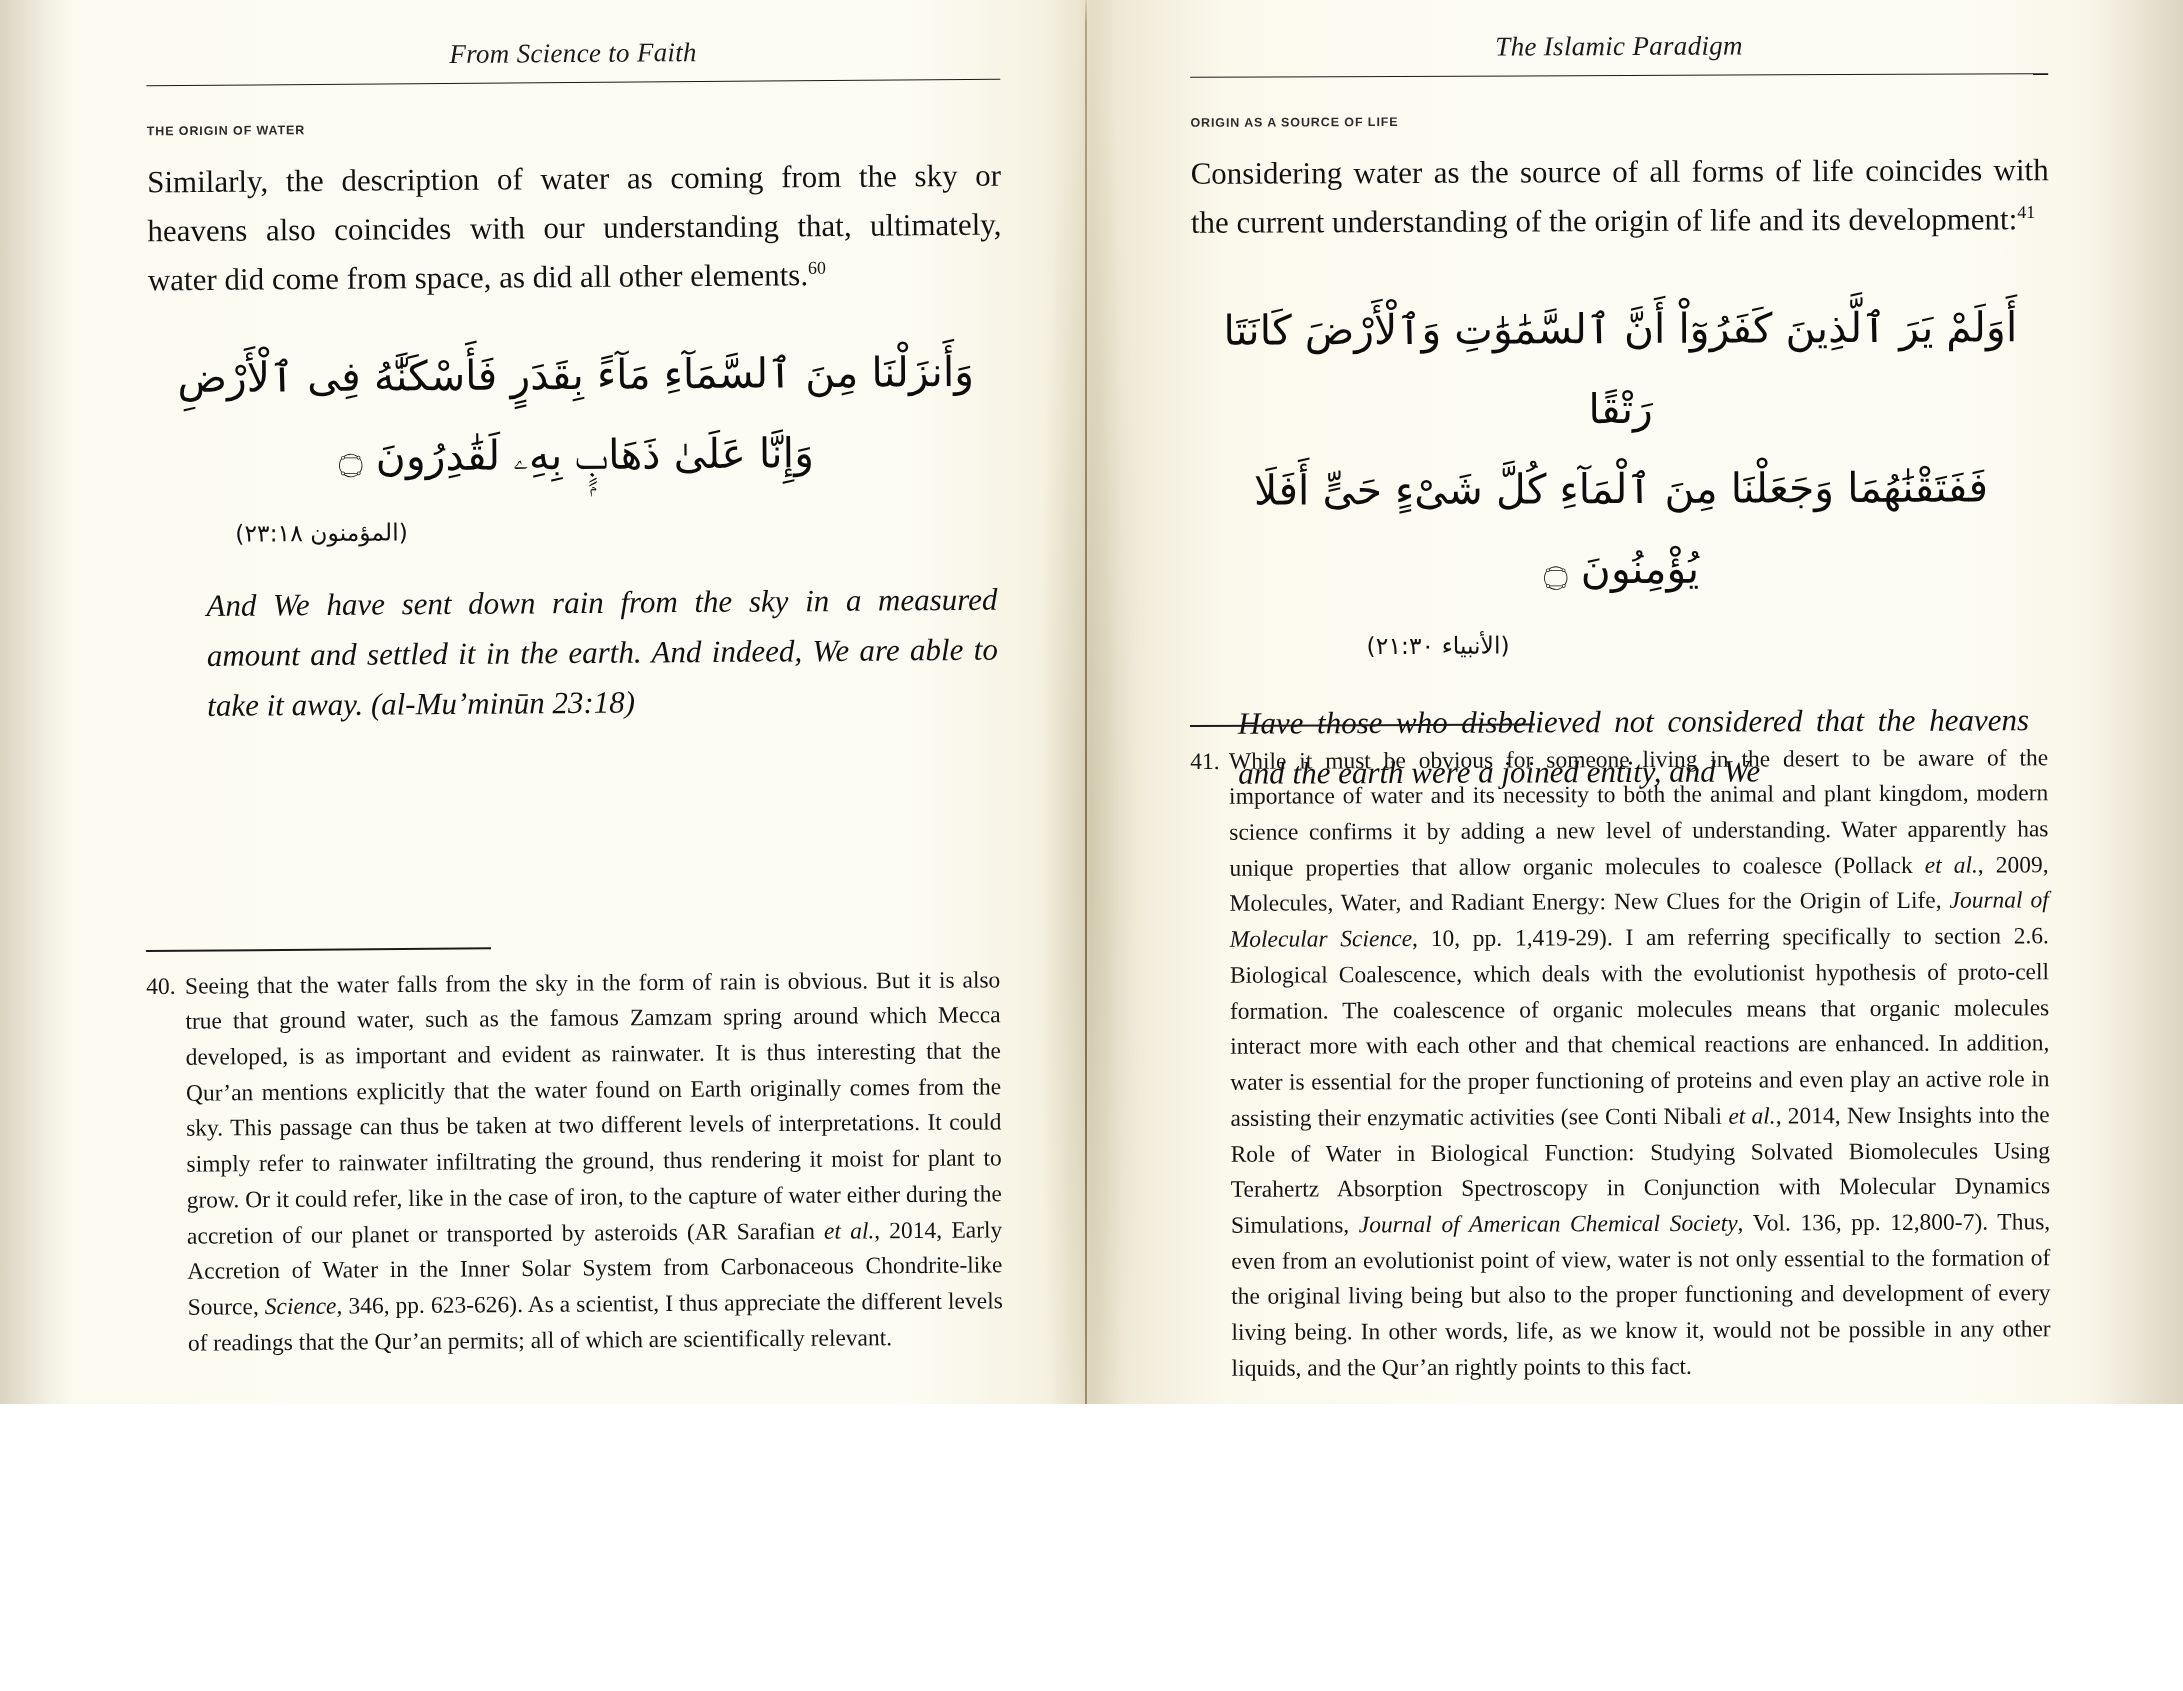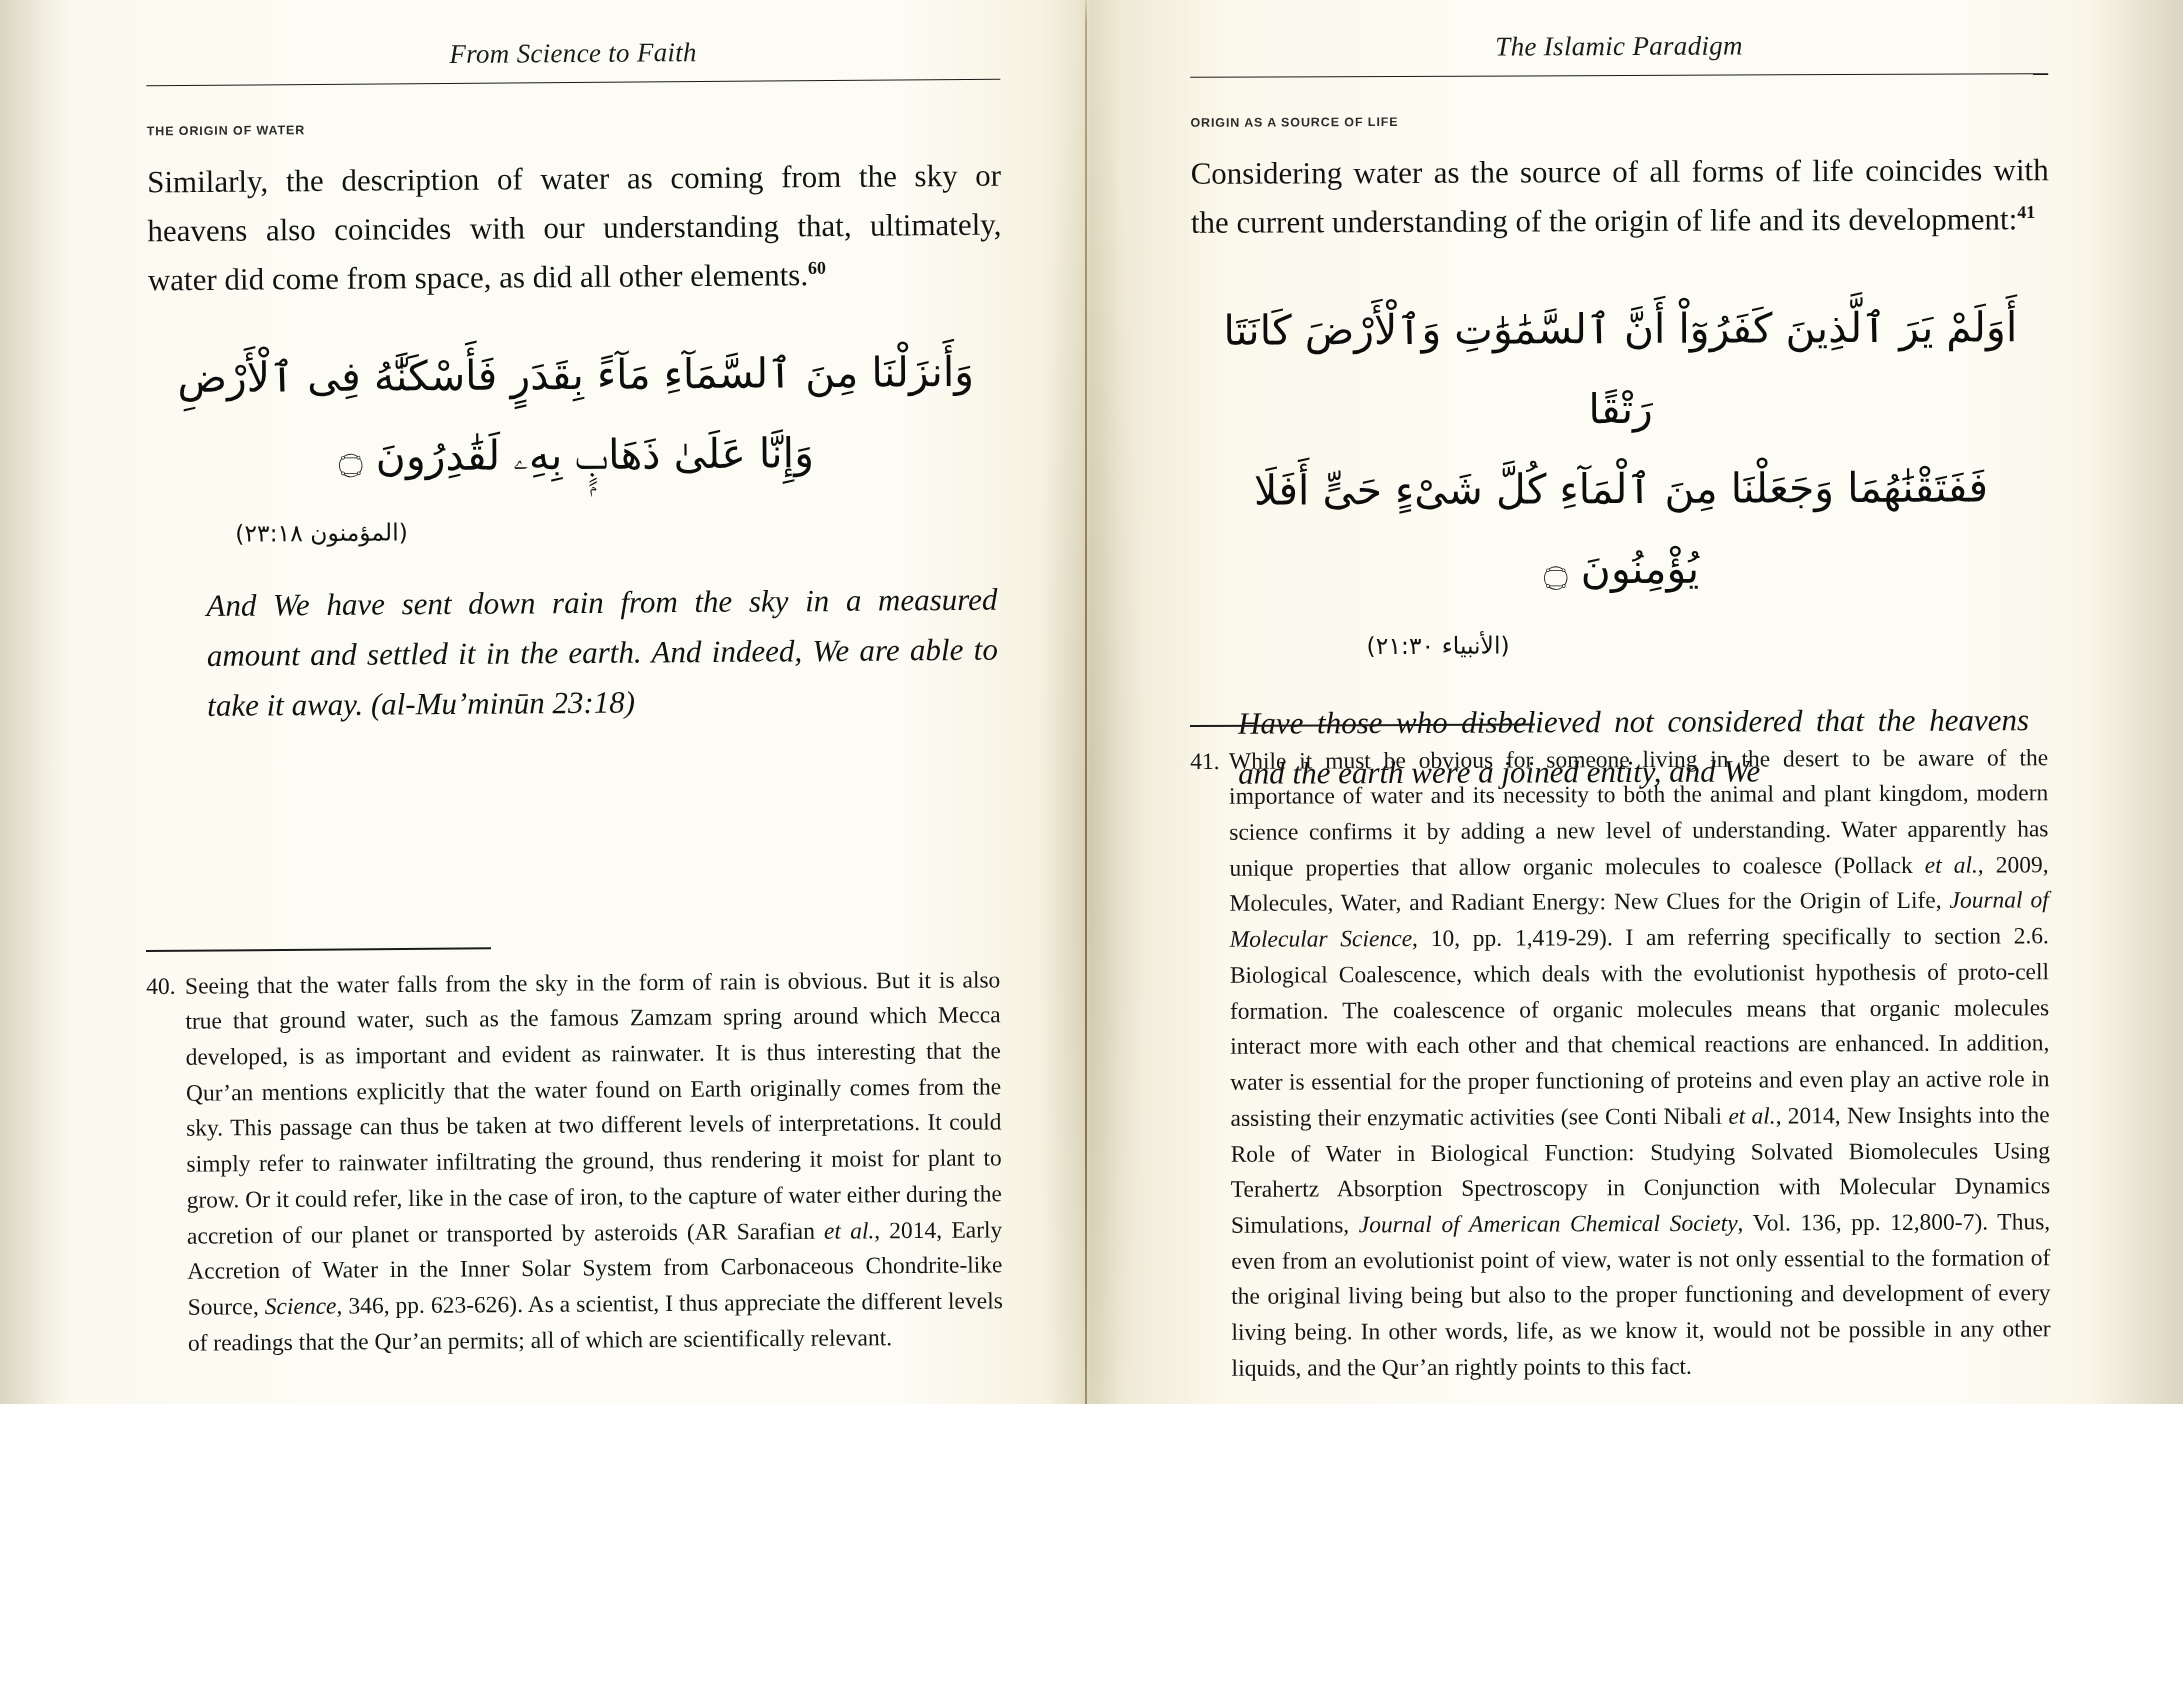--- a/index.html
+++ b/index.html
@@ -116,21 +116,21 @@
   }
 
   
   .body-para {
     font-size: 31px;
     line-height: 1.58;
     text-align: justify;
     color: #121212;
     margin-top: 20.4px;
   }
-  .body-para sup { font-size: 0.58em; vertical-align: super; font-weight: bold; }
+  .body-para sup { font-size: 0.58em; vertical-align: super; }
 
   
   .arabic-block {
     direction: rtl;
     text-align: center;
     font-size: 41px;
     line-height: 1.95;
     color: #0d0d0d;
     margin-top: 34px;
     font-family: "DejaVu Sans", sans-serif;

